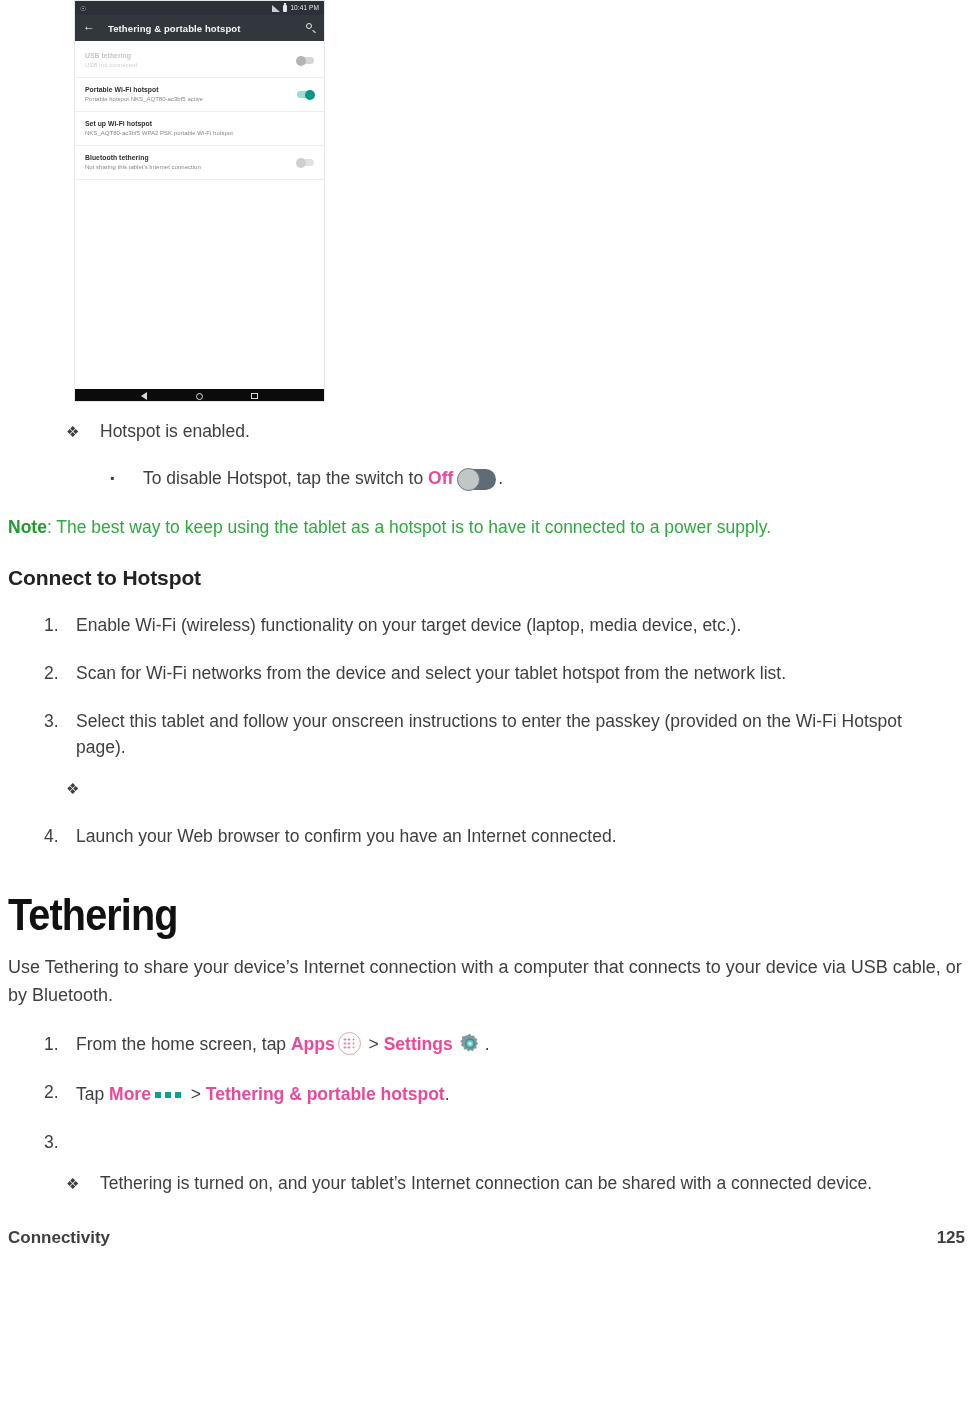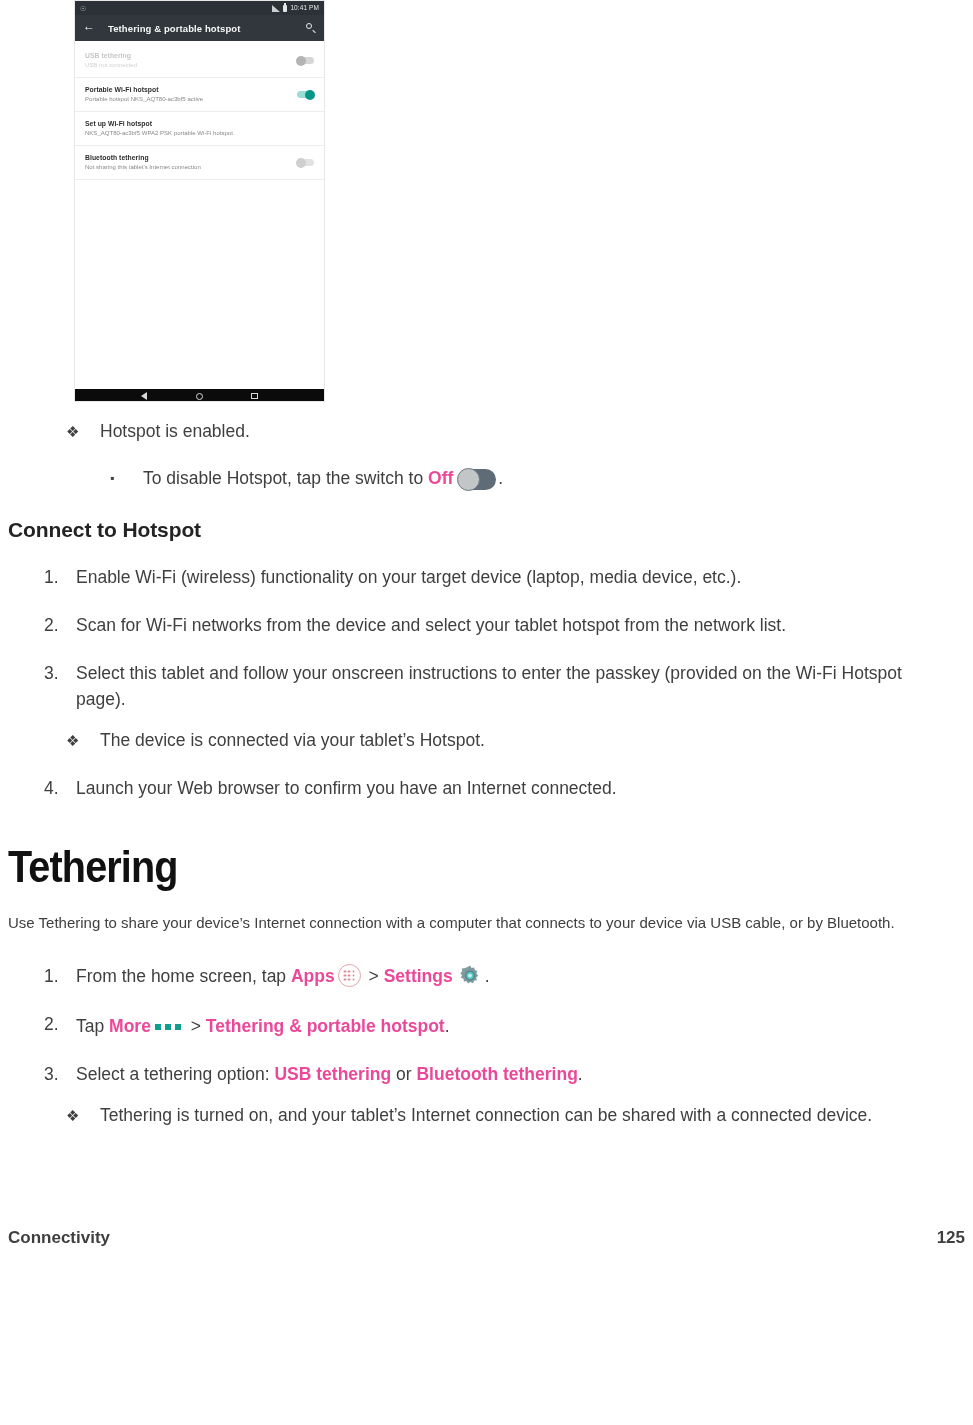--- a/index.html
+++ b/index.html
@@ -304,22 +304,22 @@
     color: #111111;
     letter-spacing: -1px;
     line-height: 52px;
     font-family: "Liberation Sans Narrow", "Liberation Sans", sans-serif;
     transform: scaleX(0.88);
     transform-origin: left center;
   }
 
   p.body-para {
     margin: 12px 8px 0 8px;
-    font-size: 15px;
-    line-height: 36px;
+    font-size: 18px;
+    line-height: 28px;
     color: #3f3f3f;
   }
 
   ol.num-list {
     margin: 0;
     padding: 0;
     list-style: none;
   }
   .num-item {
     display: flex;
@@ -499,20 +499,23 @@
     <div class="bullet-lvl1">
       <span class="marker">❖</span>
       <span class="btext">Hotspot is enabled.</span>
     </div>
 
     <div class="bullet-lvl2">
       <span class="marker">▪</span>
       <span class="btext"><span>To disable Hotspot, tap the switch to </span><b>Off</b><span class="sw-off-ic"></span><span>.</span></span>
     </div>
 
+    <div class="note-line">
+      <span class="lead">Note</span><span>: The best way to keep using the tablet as a hotspot is to have it connected to a power supply.</span>
+    </div>
 
 
     <h2 class="sec-head">Connect to Hotspot</h2>
 
     <ol class="num-list">
       <li class="num-item">
         <span class="num">1.</span>
         <span class="ntext">Enable Wi-Fi (wireless) functionality on your target device (laptop, media device, etc.).</span>
       </li>
       <li class="num-item">
@@ -520,21 +523,20 @@
         <span class="ntext">Scan for Wi-Fi networks from the device and select your tablet hotspot from the network list.</span>
       </li>
       <li class="num-item">
         <span class="num">3.</span>
         <span class="ntext">Select this tablet and follow your onscreen instructions to enter the passkey (provided on the Wi-Fi Hotspot page).</span>
       </li>
     </ol>
 
     <div class="bullet-lvl1" style="padding-top:16px;">
       <span class="marker">❖</span>
-      <span class="btext">The device is connected via your tablet’s Hotspot.</span>
     </div>
 
     <ol class="num-list">
       <li class="num-item">
         <span class="num">4.</span>
         <span class="ntext">Launch your Web browser to confirm you have an Internet connected.</span>
       </li>
     </ol>
 
     <h1 class="big-head">Tethering</h1>
@@ -565,21 +567,20 @@
           </span><span>.</span></span>
       </li>
 
       <li class="num-item">
         <span class="num">2.</span>
         <span class="ntext"><span>Tap </span><b>More</b><span class="more-ic"><i></i><i></i><i></i></span><span> &gt; </span><b>Tethering &amp; portable hotspot</b><span>.</span></span>
       </li>
 
       <li class="num-item">
         <span class="num">3.</span>
-        <span class="ntext"><span>Select a tethering option: </span><b>USB tethering</b><span> or </span><b>Bluetooth tethering</b><span>.</span></span>
       </li>
     </ol>
 
     <div class="bullet-lvl1" style="padding-top:16px; padding-right:30px;">
       <span class="marker">❖</span>
       <span class="btext">Tethering is turned on, and your tablet’s Internet connection can be shared with a connected device.</span>
     </div>
 
   </div>
 

